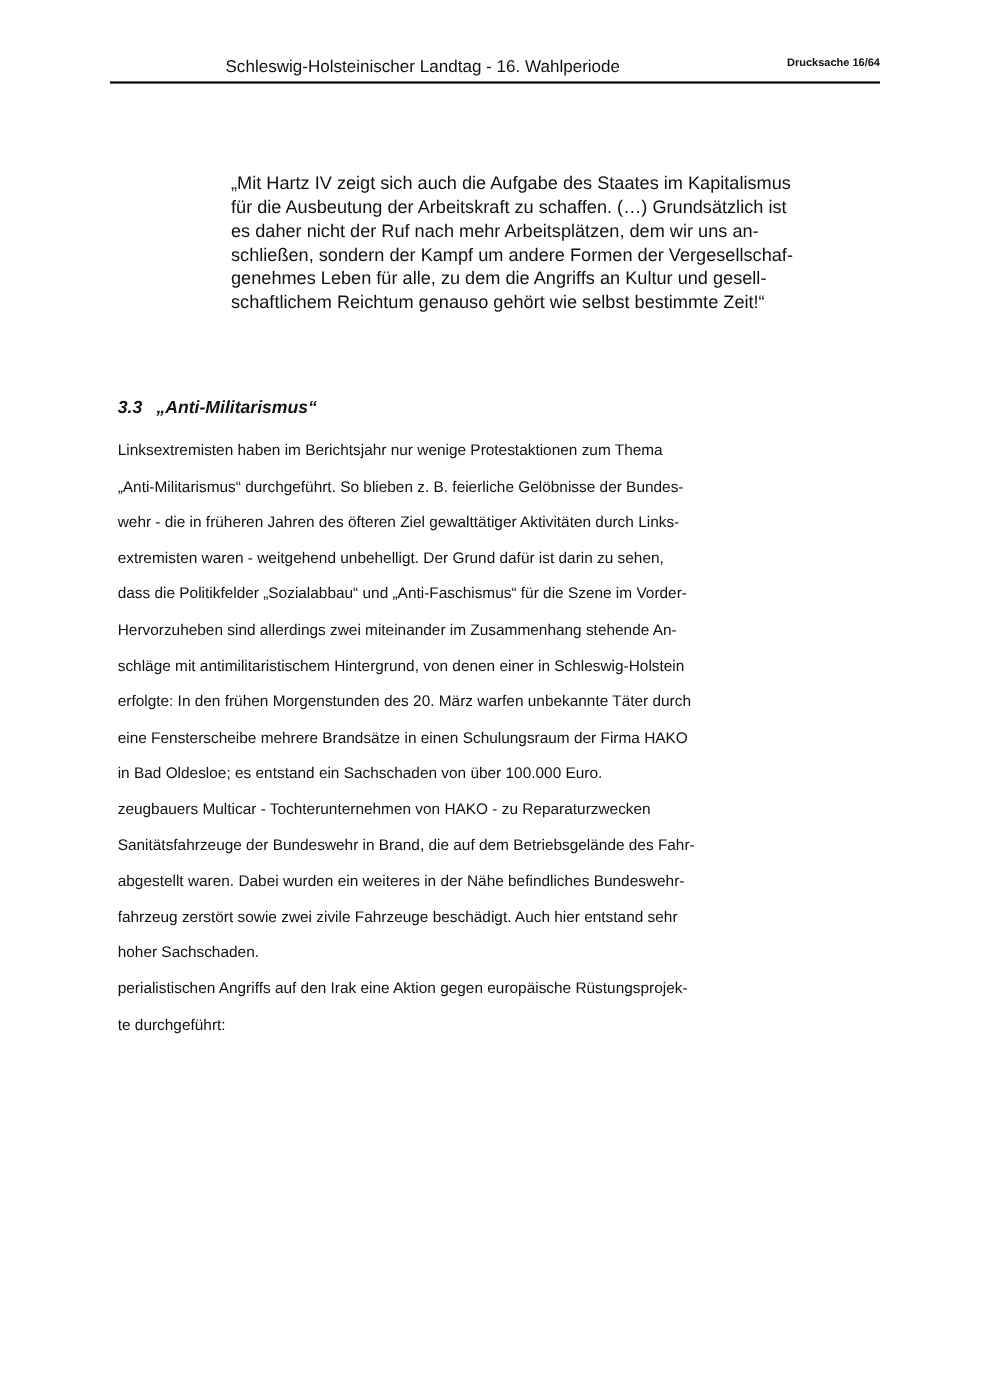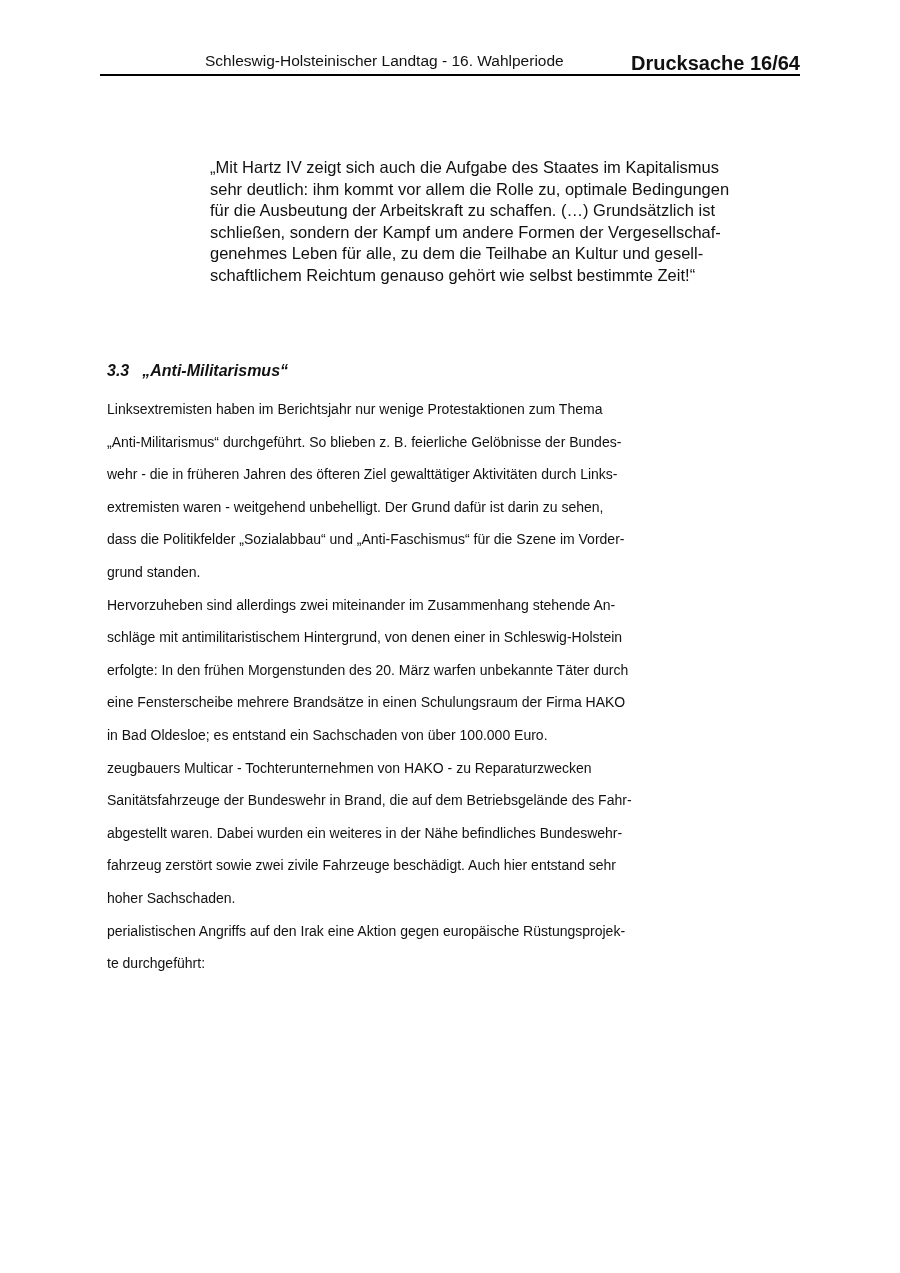--- a/index.html
+++ b/index.html
@@ -22,21 +22,21 @@
     position: absolute;
     top: 52px;
     left: 205px;
     font-size: 15.5px;
     white-space: nowrap;
   }
   .h-right {
     position: absolute;
     top: 52px;
     right: 100px;
-    font-size: 20px;
+    font-size: 10px;
     font-weight: 700;
     white-space: nowrap;
   }
   .rule {
     position: absolute;
     top: 74px;
     left: 100px;
     width: 700px;
     height: 0;
     border-top: 2px solid #000000;
@@ -95,38 +95,37 @@
 
   <header>
     <span class="h-left">Schleswig-Holsteinischer Landtag - 16. Wahlperiode</span>
     <span class="h-right">Drucksache 16/64</span>
   </header>
 
   <div class="rule"></div>
 
   <blockquote class="quote">
       <div>„Mit Hartz IV zeigt sich auch die Aufgabe des Staates im Kapitalismus</div>
-      <div>sehr deutlich: ihm kommt vor allem die Rolle zu, optimale Bedingungen</div>
       <div>für die Ausbeutung der Arbeitskraft zu schaffen. (…) Grundsätzlich ist</div>
+      <div>es daher nicht der Ruf nach mehr Arbeitsplätzen, dem wir uns an-</div>
       <div>schließen, sondern der Kampf um andere Formen der Vergesellschaf-</div>
-      <div>genehmes Leben für alle, zu dem die Teilhabe an Kultur und gesell-</div>
+      <div>genehmes Leben für alle, zu dem die Angriffs an Kultur und gesell-</div>
       <div>schaftlichem Reichtum genauso gehört wie selbst bestimmte Zeit!“</div>
     </blockquote>
 
   <h2 class="section-heading">
     <span class="sec-num">3.3</span><span class="sec-title">„Anti-Militarismus“</span>
   </h2>
 
   <main class="body-text">
       <div>Linksextremisten haben im Berichtsjahr nur wenige Protestaktionen zum Thema</div>
       <div>„Anti-Militarismus“ durchgeführt. So blieben z. B. feierliche Gelöbnisse der Bundes-</div>
       <div>wehr - die in früheren Jahren des öfteren Ziel gewalttätiger Aktivitäten durch Links-</div>
       <div>extremisten waren - weitgehend unbehelligt. Der Grund dafür ist darin zu sehen,</div>
       <div>dass die Politikfelder „Sozialabbau“ und „Anti-Faschismus“ für die Szene im Vorder-</div>
-      <div>grund standen.</div>
       <div>Hervorzuheben sind allerdings zwei miteinander im Zusammenhang stehende An-</div>
       <div>schläge mit antimilitaristischem Hintergrund, von denen einer in Schleswig-Holstein</div>
       <div>erfolgte: In den frühen Morgenstunden des 20. März warfen unbekannte Täter durch</div>
       <div>eine Fensterscheibe mehrere Brandsätze in einen Schulungsraum der Firma HAKO</div>
       <div>in Bad Oldesloe; es entstand ein Sachschaden von über 100.000 Euro.</div>
       <div>zeugbauers Multicar - Tochterunternehmen von HAKO - zu Reparaturzwecken</div>
       <div>Sanitätsfahrzeuge der Bundeswehr in Brand, die auf dem Betriebsgelände des Fahr-</div>
       <div>abgestellt waren. Dabei wurden ein weiteres in der Nähe befindliches Bundeswehr-</div>
       <div>fahrzeug zerstört sowie zwei zivile Fahrzeuge beschädigt. Auch hier entstand sehr</div>
       <div>hoher Sachschaden.</div>

